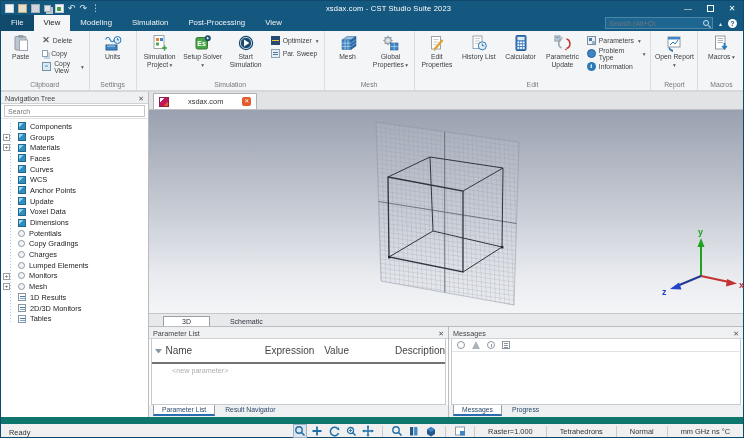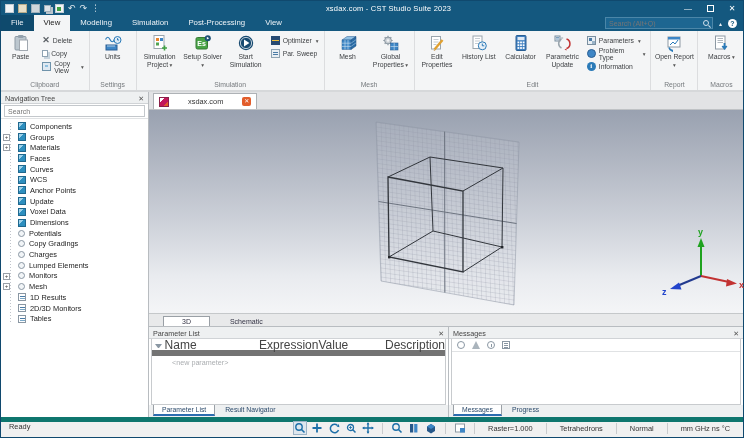--- a/index.html
+++ b/index.html
@@ -96,39 +96,39 @@
   .viewtabs { height:13px; background:#e8e9ea; border-top:1px solid #c5c8ca; display:flex; align-items:flex-end; padding-left:14px; gap:2px; flex:none; }
   .vtab { padding:1px 18px; font-size:7px; color:#334; }
   .vtab.active { background:#fff; border:1px solid #9aa0a6; border-bottom:none; }
 
   
   .dock { flex:1; display:flex; min-height:0; border-top:1px solid #b8bcc0; }
   .dockpanel { display:flex; flex-direction:column; min-width:0; }
   .dock-left { width:300px; flex:none; border-right:1px solid #b8bcc0; }
   .dock-right { flex:1; }
   .dockbody { flex:1; background:#fff; border:1px solid #c8cbce; border-top:none; margin:0 2px; min-height:0; display:flex; flex-direction:column; }
-  .colhdr { display:flex; border-bottom:6px solid #737373; height:17px; align-items:center; font-size:12px; color:#444; flex:none; }
+  .colhdr { display:flex; border-bottom:2px solid #737373; height:25px; align-items:center; font-size:10px; color:#444; flex:none; }
   .colhdr .funnel { width:14px; text-align:center; }
   .funnel-ic { display:inline-block; width:7px; height:4px; border-left:3px solid transparent; border-right:3px solid transparent; border-top:4px solid #8a97a3; position:relative; top:-1px; }
   .c-name { width:84px; } .c-expr { width:62px;margin-left:19px; } .c-val { width:74px; } .c-desc { flex:1; }
   .newparam { font-size:7.2px; color:#aaadb0; padding:2px 0 0 20px; }
   .docktabs { height:12px; display:flex; align-items:flex-start; padding-left:4px; gap:2px; flex:none; background:#eef0f1; }
   .dtab { padding:1px 8px; font-size:6.8px; color:#2b4a6b; }
   .dtab.active { background:#fff; border:1px solid #9aa0a6; border-top:none; border-bottom:2px solid #2b6cb0; }
   .msgbar { height:13px; border-bottom:1px solid #e0e2e4; display:flex; align-items:center; gap:7px; padding:0 5px; flex:none; }
   .mi { width:8px; height:8px; position:relative; }
   .mi-circle { border:1.5px solid #8a97a3; border-radius:50%; }
   .mi-warn { width:0; height:0; border-left:4.5px solid transparent; border-right:4.5px solid transparent; border-bottom:8px solid #aab4bc; }
   .mi-info { border:1.5px solid #8a97a3; border-radius:50%; }
   .mi-info::after { content:""; position:absolute; left:2.5px; top:1.5px; width:1.5px; height:3.5px; background:#8a97a3; }
   .mi-list { border:1px solid #8a97a3; }
   .mi-list::after { content:""; position:absolute; left:1px; top:1px; width:4px; height:1px; background:#8a97a3; box-shadow:0 2px 0 #8a97a3, 0 4px 0 #8a97a3; }
 
   
-  .statusbar { height:20px; background:#f0f0f0; border-top:5px solid #0f766e; display:flex; align-items:flex-start; flex:none; font-size:7.4px; color:#333; }
+  .statusbar { height:20px; background:#f0f0f0; border-top:7px solid #0f766e; display:flex; align-items:flex-end; flex:none; font-size:7.4px; color:#333; }
   .st-ready { padding-left:8px; flex:none; }
   .st-icons { display:flex; align-items:center; gap:5px; margin-left:auto; padding-right:8px; }
   .sic { width:12px; height:12px; flex:none; }
   .sic.pressed { background:#dde6ee; outline:1px solid #9ab2c6; }
   .st-sep { width:1px; height:11px; background:#c9cbcd; margin:0 3px; }
   .st-txt { padding:0 5px; white-space:nowrap; }
 
   .caret-up { font-size:6px; }
 </style>
 </head>

